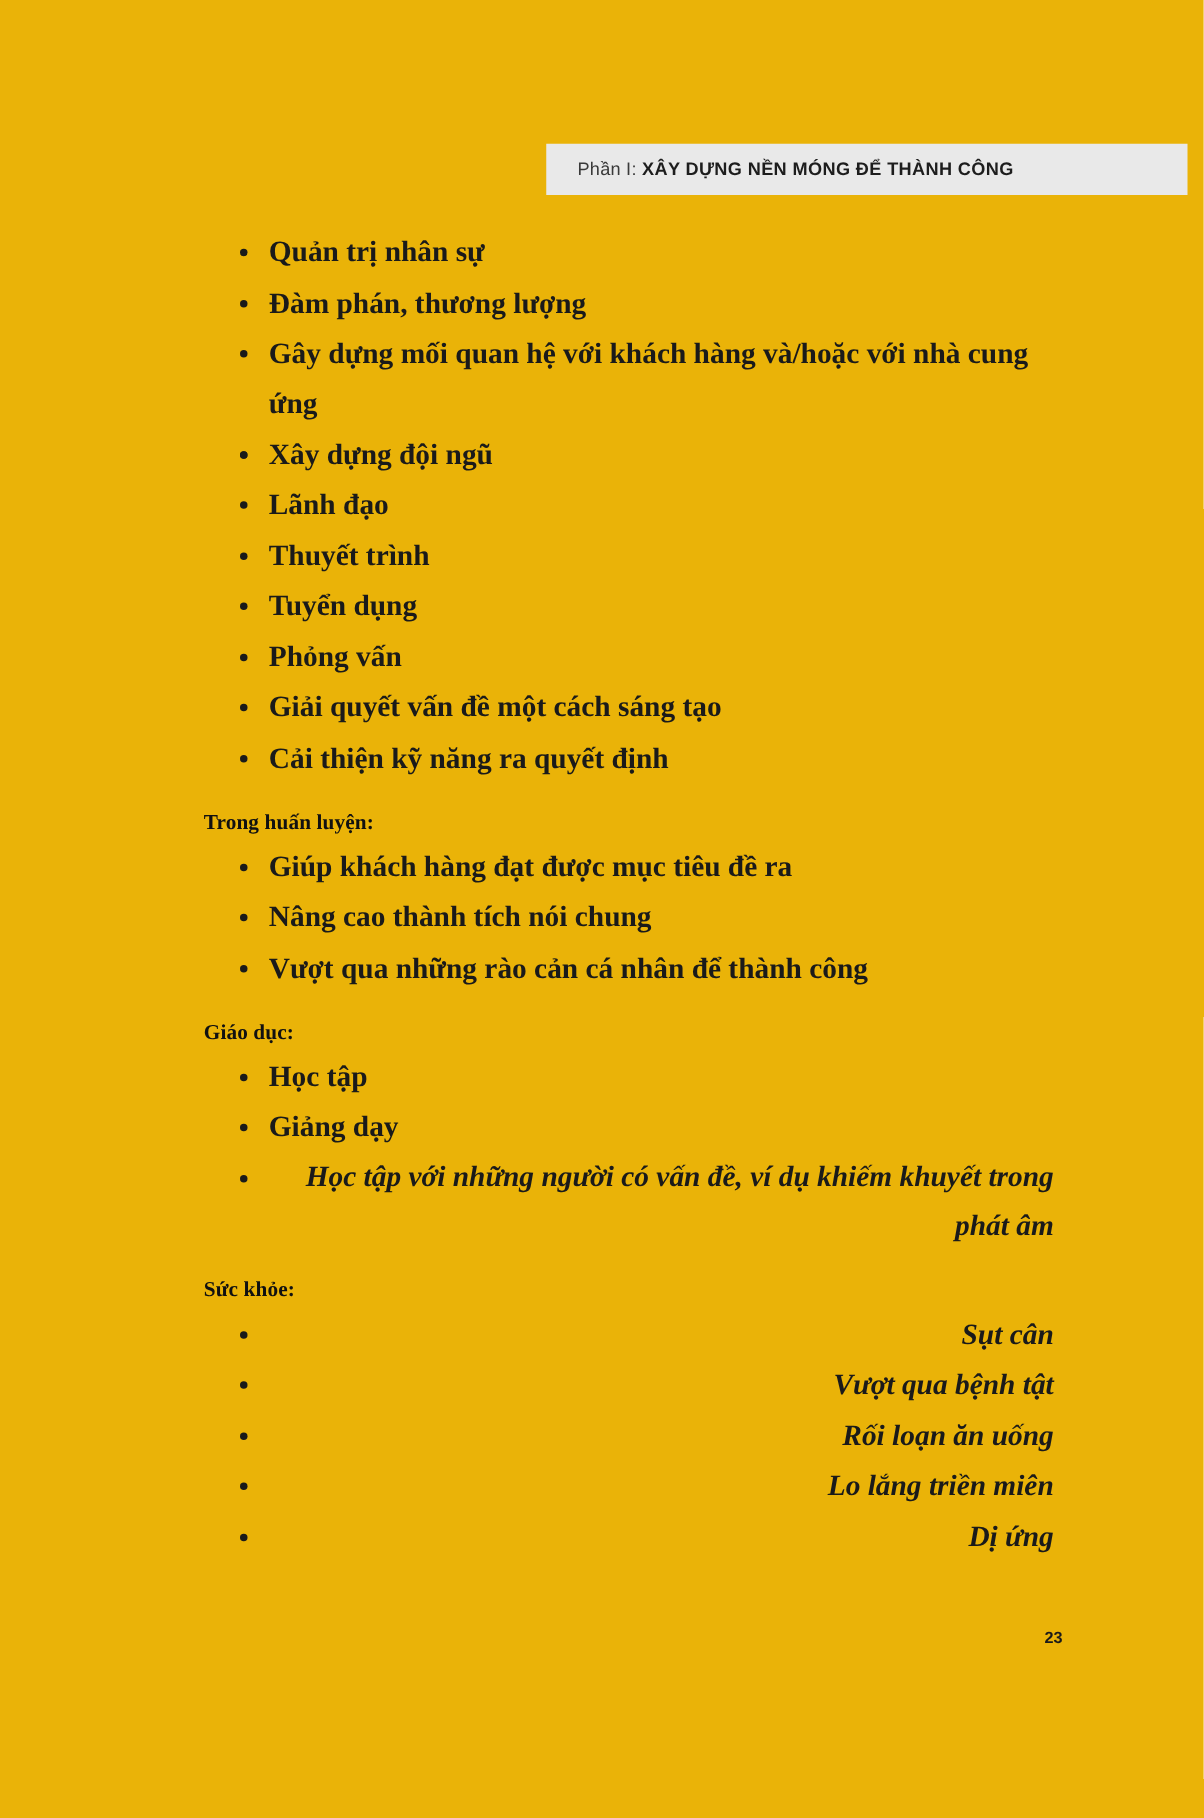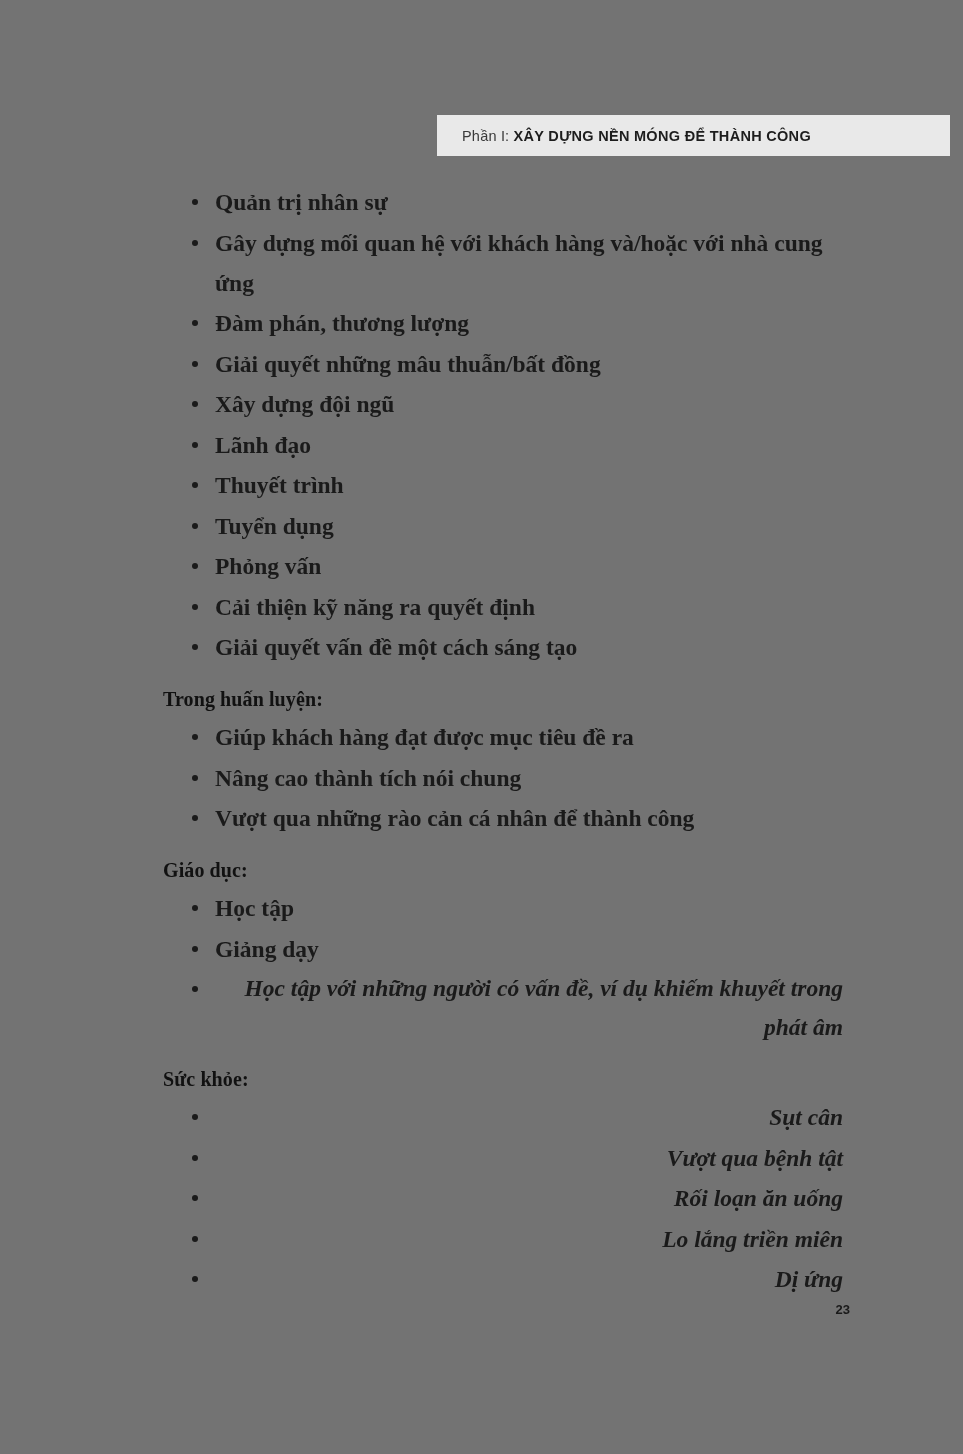--- a/index.html
+++ b/index.html
@@ -13,21 +13,21 @@
     position: relative;
     font-family: "Liberation Serif", serif;
     color: #1a1a1a;
   }
 
   .page {
     position: absolute;
     inset: 0;
     width: 963px;
     height: 1454px;
-    background: #737373;
+    background: #eab308;
   }
 
   
   .header-band {
     position: absolute;
     left: 437px;
     top: 115px;
     width: 513px;
     height: 41px;
     background: #e9e9e9;
@@ -57,21 +57,21 @@
   .content {
     position: absolute;
     left: 163px;
     top: 182px;
     width: 680px;
   }
 
   .sec-heading {
     font-family: "Liberation Serif", serif;
     font-weight: 700;
-    font-size: 20px;
+    font-size: 17px;
     color: #111111;
     margin: 21px 0 6px 0;
     letter-spacing: 0.1px;
   }
 
   ul.bullets {
     list-style: none;
     margin: 0;
     padding: 0;
   }
@@ -121,30 +121,30 @@
     <div class="header-text">
       <span class="part-label">Phần I:</span>
       <span class="part-title">XÂY DỰNG NỀN MÓNG ĐỂ THÀNH CÔNG</span>
     </div>
   </div>
 
   <div class="content">
 
     <ul class="bullets">
       <li><span class="dot"></span><span>Quản trị nhân sự</span></li>
+      <li><span class="dot"></span><span>Đàm phán, thương lượng</span></li>
       <li><span class="dot"></span><span>Gây dựng mối quan hệ với khách hàng và/hoặc với nhà cung ứng</span></li>
-      <li><span class="dot"></span><span>Đàm phán, thương lượng</span></li>
-      <li><span class="dot"></span><span>Giải quyết những mâu thuẫn/bất đồng</span></li>
+      <li><span class="dot"></span></li>
       <li><span class="dot"></span><span>Xây dựng đội ngũ</span></li>
       <li><span class="dot"></span><span>Lãnh đạo</span></li>
       <li><span class="dot"></span><span>Thuyết trình</span></li>
       <li><span class="dot"></span><span>Tuyển dụng</span></li>
       <li><span class="dot"></span><span>Phỏng vấn</span></li>
+      <li><span class="dot"></span><span>Giải quyết vấn đề một cách sáng tạo</span></li>
       <li><span class="dot"></span><span>Cải thiện kỹ năng ra quyết định</span></li>
-      <li><span class="dot"></span><span>Giải quyết vấn đề một cách sáng tạo</span></li>
     </ul>
 
     <div class="sec-heading">Trong huấn luyện:</div>
     <ul class="bullets">
       <li><span class="dot"></span><span>Giúp khách hàng đạt được mục tiêu đề ra</span></li>
       <li><span class="dot"></span><span>Nâng cao thành tích nói chung</span></li>
       <li><span class="dot"></span><span>Vượt qua những rào cản cá nhân để thành công</span></li>
     </ul>
 
     <div class="sec-heading">Giáo dục:</div>

